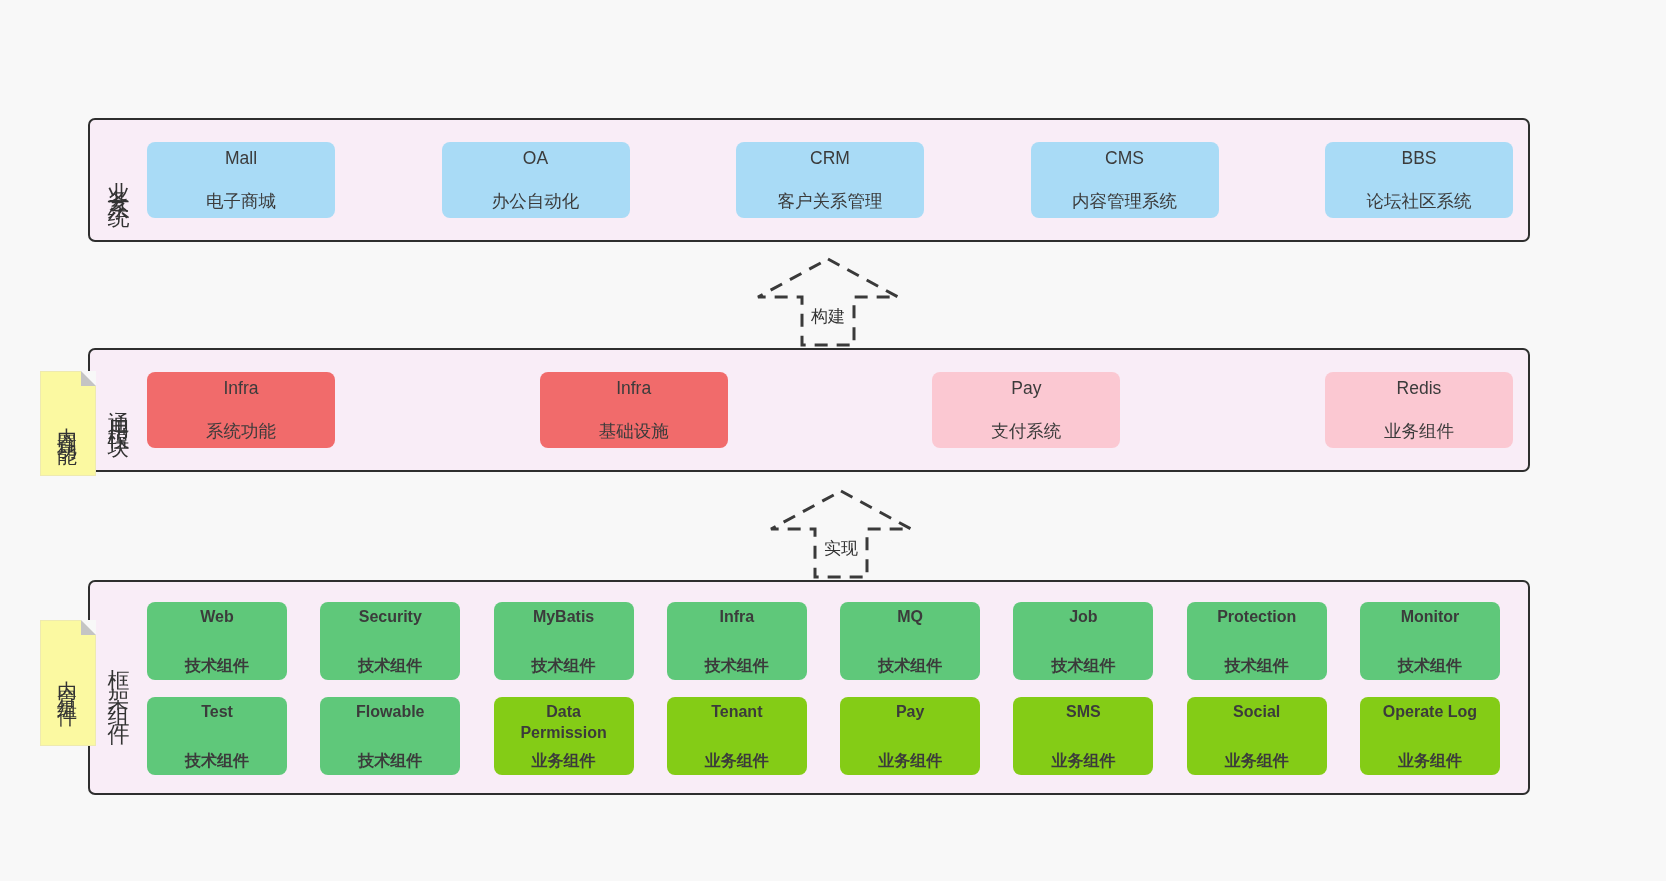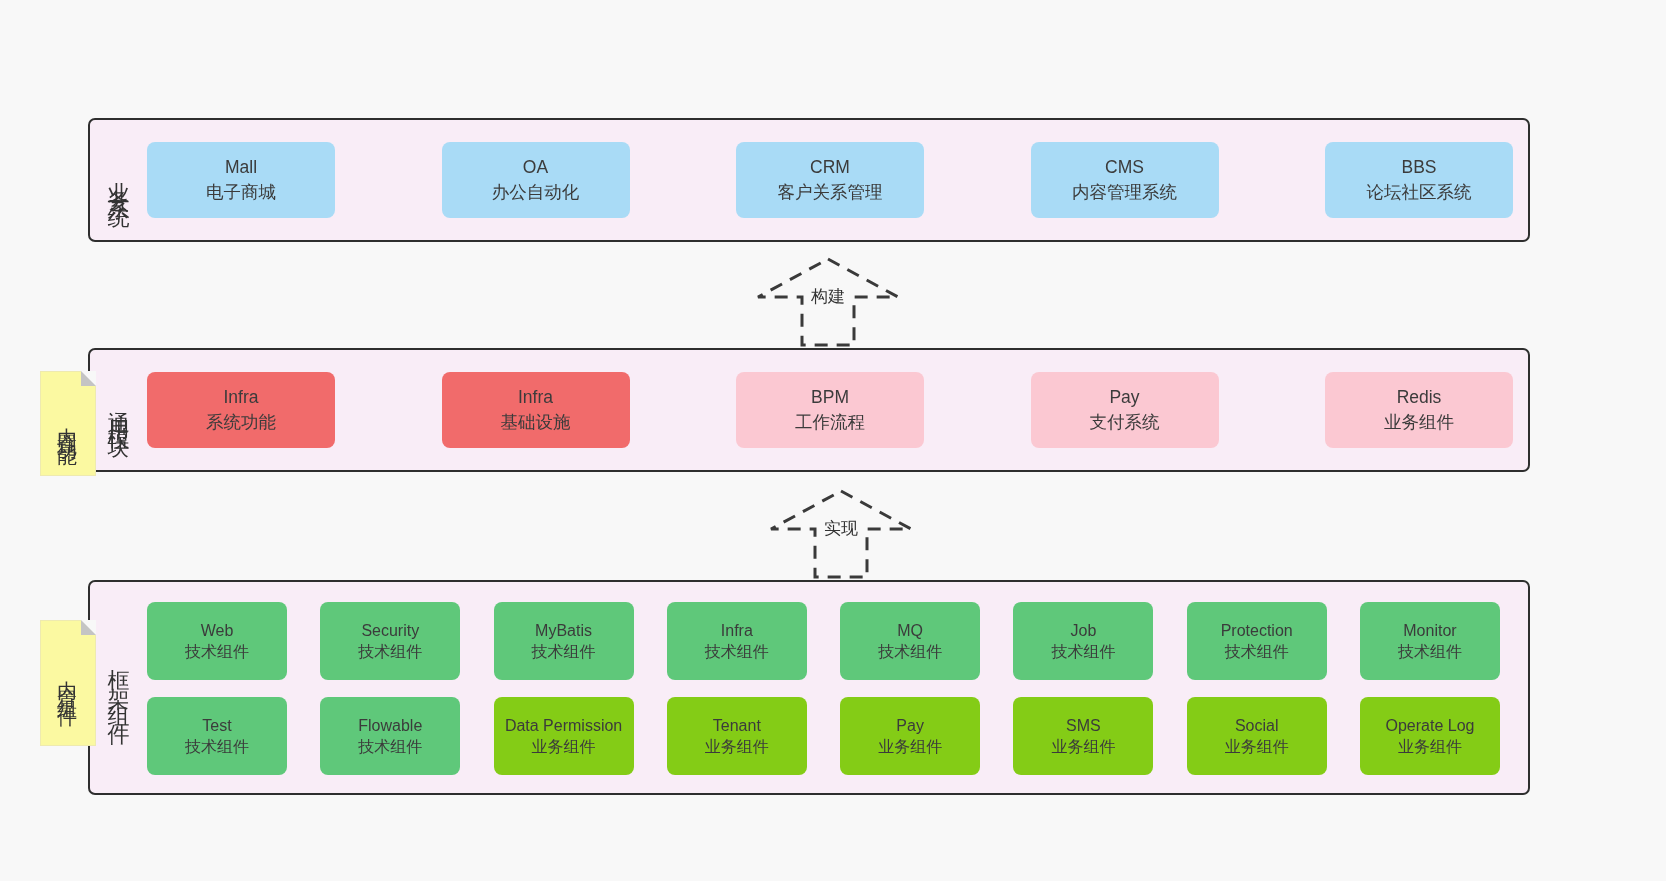--- a/index.html
+++ b/index.html
@@ -20,51 +20,51 @@
     writing-mode:vertical-rl;text-orientation:upright;
     font-size:22px;color:#333;letter-spacing:8px;
   }
   .band3 .band-label{letter-spacing:18px;}
   .band-boxes{
     position:absolute;left:57px;right:15px;top:0;bottom:0;
     display:flex;align-items:center;justify-content:space-between;
   }
   .box{
     border-radius:8px;display:flex;flex-direction:column;
-    align-items:center;justify-content:center;text-align:center;
+    align-items:center;justify-content:space-between;text-align:center;
     box-sizing:border-box;padding:4px 8px;
   }
   .row-boxes .box{width:140px;height:78px;font-size:16px;line-height:1.32;}
   .band-boxes .box{width:188px;height:76px;font-size:17.5px;line-height:1.45;}
   .blue{background:#a9dbf6;}
   .red{background:#f16b6b;}
   .pink{background:#fbc8d2;}
   .green-dark{background:#5fc87a;}
   .green-light{background:#84cc16;}
   .band3-rows{
     position:absolute;left:57px;right:28px;top:20px;bottom:18px;
-    display:flex;flex-direction:column;justify-content:space-between;
+    display:flex;flex-direction:column;justify-content:space-between;font-weight:bold;
   }
   .row-boxes{display:flex;justify-content:space-between;}
   .note{
     position:absolute;left:40px;width:56px;z-index:2;
     background:#fbf9a1;border:1px solid #eeeab0;box-sizing:border-box;
     display:flex;align-items:center;justify-content:center;
     writing-mode:vertical-rl;text-orientation:upright;
     font-size:20px;color:#333;letter-spacing:6px;
   }
   .note::after{
     content:"";position:absolute;top:-1px;right:-1px;width:0;height:0;
     border-top:15px solid #f8f8f8;border-left:15px solid #c4c4c4;
   }
   .note2{letter-spacing:9px;}
   .arrow{position:absolute;width:146px;height:92px;}
   .arrow svg{display:block;}
   .arrow-label{
-    position:absolute;left:50%;transform:translateX(-50%);top:28px;
+    position:absolute;left:50%;transform:translateX(-50%);top:48px;
     background:#f8f8f8;padding:1px 5px;font-size:17px;color:#333;white-space:nowrap;
   }
 </style>
 </head>
 <body>
 
 <section class="band" style="top:118px;height:124px;">
   <div class="band-label">业务系统</div>
   <div class="band-boxes">
     <div class="box blue">
@@ -103,24 +103,20 @@
   <div class="band-boxes">
     <div class="box red">
       <div>Infra</div>
       <div>系统功能</div>
     </div>
     <div class="box red">
       <div>Infra</div>
       <div>基础设施</div>
     </div>
     <div class="box pink">
-      <div>BPM</div>
-      <div>工作流程</div>
-    </div>
-    <div class="box pink">
       <div>Pay</div>
       <div>支付系统</div>
     </div>
     <div class="box pink">
       <div>Redis</div>
       <div>业务组件</div>
     </div>
   </div>
 </section>
 

